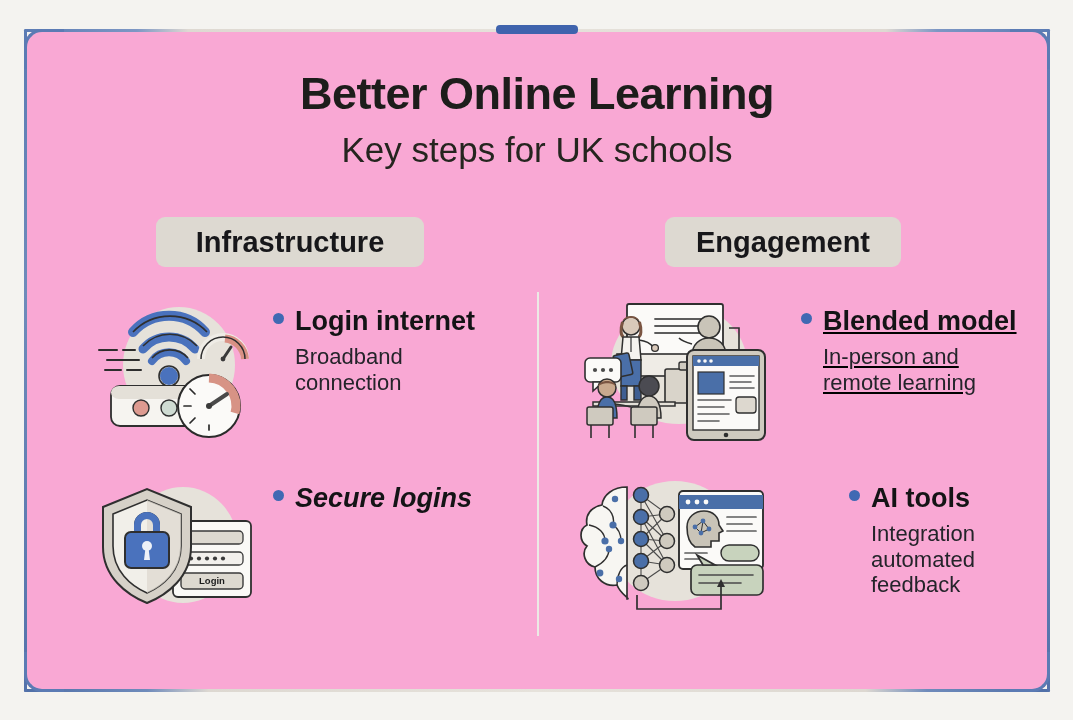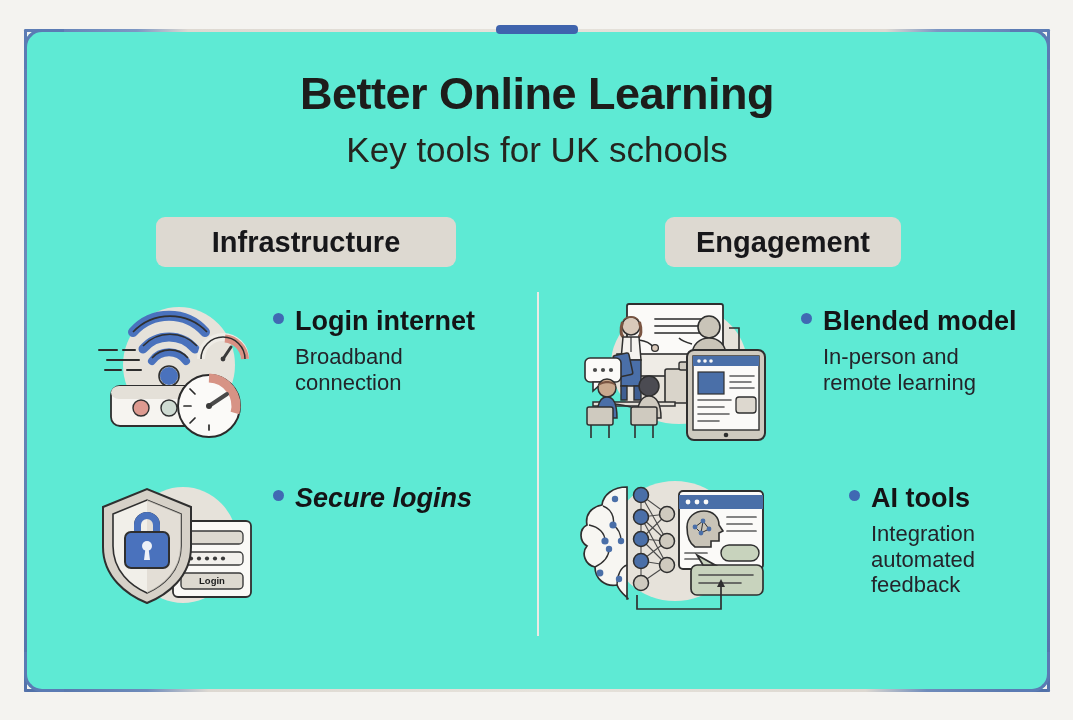--- a/index.html
+++ b/index.html
@@ -13,21 +13,21 @@
     position: relative;
   }
 
   
   #card {
     position: absolute;
     left: 24px;
     top: 29px;
     width: 1026px;
     height: 663px;
-    background: #5eead4;
+    background: #f9a8d4;
     border-radius: 18px;
     overflow: visible;
   }
   .frame-line { position: absolute; pointer-events: none; }
   
   .frame-top {
     left: 0; top: 0; width: 100%; height: 3px;
     background: linear-gradient(90deg,
       #5b7bb4 0%, #7d97c4 11%, #ded9d2 16%, #e6e2db 50%,
       #ded9d2 84%, #7d97c4 89%, #5b7bb4 100%);
@@ -93,21 +93,21 @@
     height: 50px;
     background: #ddd9d1;
     border-radius: 9px;
     display: flex;
     align-items: center;
     justify-content: center;
     font-size: 29px;
     font-weight: bold;
     color: #17171a;
   }
-  #pill-infrastructure { left: 132px; width: 300px; }
+  #pill-infrastructure { left: 132px; width: 268px; }
   #pill-engagement     { left: 641px; width: 236px; }
 
   
   #column-divider {
     position: absolute;
     left: 513px; top: 263px;
     width: 2px; height: 344px;
     background: #eceae5;
   }
 
@@ -139,21 +139,21 @@
     font-size: 22px;
     line-height: 1.17;
     color: #24242a;
     white-space: pre-line;
   }
   .desc-indent { margin-left: 22px; }
 
   
   #row-fast-internet  { left: 71px;  top: 263px; }
   #row-secure-logins  { left: 71px;  top: 440px; }
-  #row-blended-model  { left: 555px; top: 263px; }
+  #row-blended-model  { left: 555px; top: 263px; text-decoration: underline; }
   #row-ai-tools       { left: 551px; top: 440px; gap: 47px; }
 
   #row-fast-internet .item-text  { margin-left: 18px; }
   #row-secure-logins .item-text  { margin-left: 18px; font-style: italic; }
   #row-blended-model .item-text  { margin-left: 22px; }
   #row-ai-tools      .item-text  { margin-left: 32px; }
   #row-blended-model .art { flex-basis: 200px; width: 200px; }
   #row-ai-tools .art { flex-basis: 195px; width: 195px; }
 </style>
 </head>
@@ -165,21 +165,21 @@
   <div class="frame-line frame-bottom"></div>
   <div class="frame-line frame-left"></div>
   <div class="frame-line frame-right"></div>
   <div class="frame-line frame-corner corner-tl"></div>
   <div class="frame-line frame-corner corner-tr"></div>
   <div class="frame-line frame-corner corner-bl"></div>
   <div class="frame-line frame-corner corner-br"></div>
   <div id="accent-bar"></div>
 
   <div id="title">Better Online Learning</div>
-  <div id="subtitle">Key tools for UK schools</div>
+  <div id="subtitle">Key steps for UK schools</div>
 
   <div class="section-pill" id="pill-infrastructure">Infrastructure</div>
   <div class="section-pill" id="pill-engagement">Engagement</div>
 
   <div id="column-divider"></div>
 
   <div class="item-row" id="row-fast-internet">
     <div class="art">
       <svg viewBox="0 0 160 150">
         <ellipse cx="84" cy="73" rx="56" ry="58" fill="#e6e2da"></ellipse>

